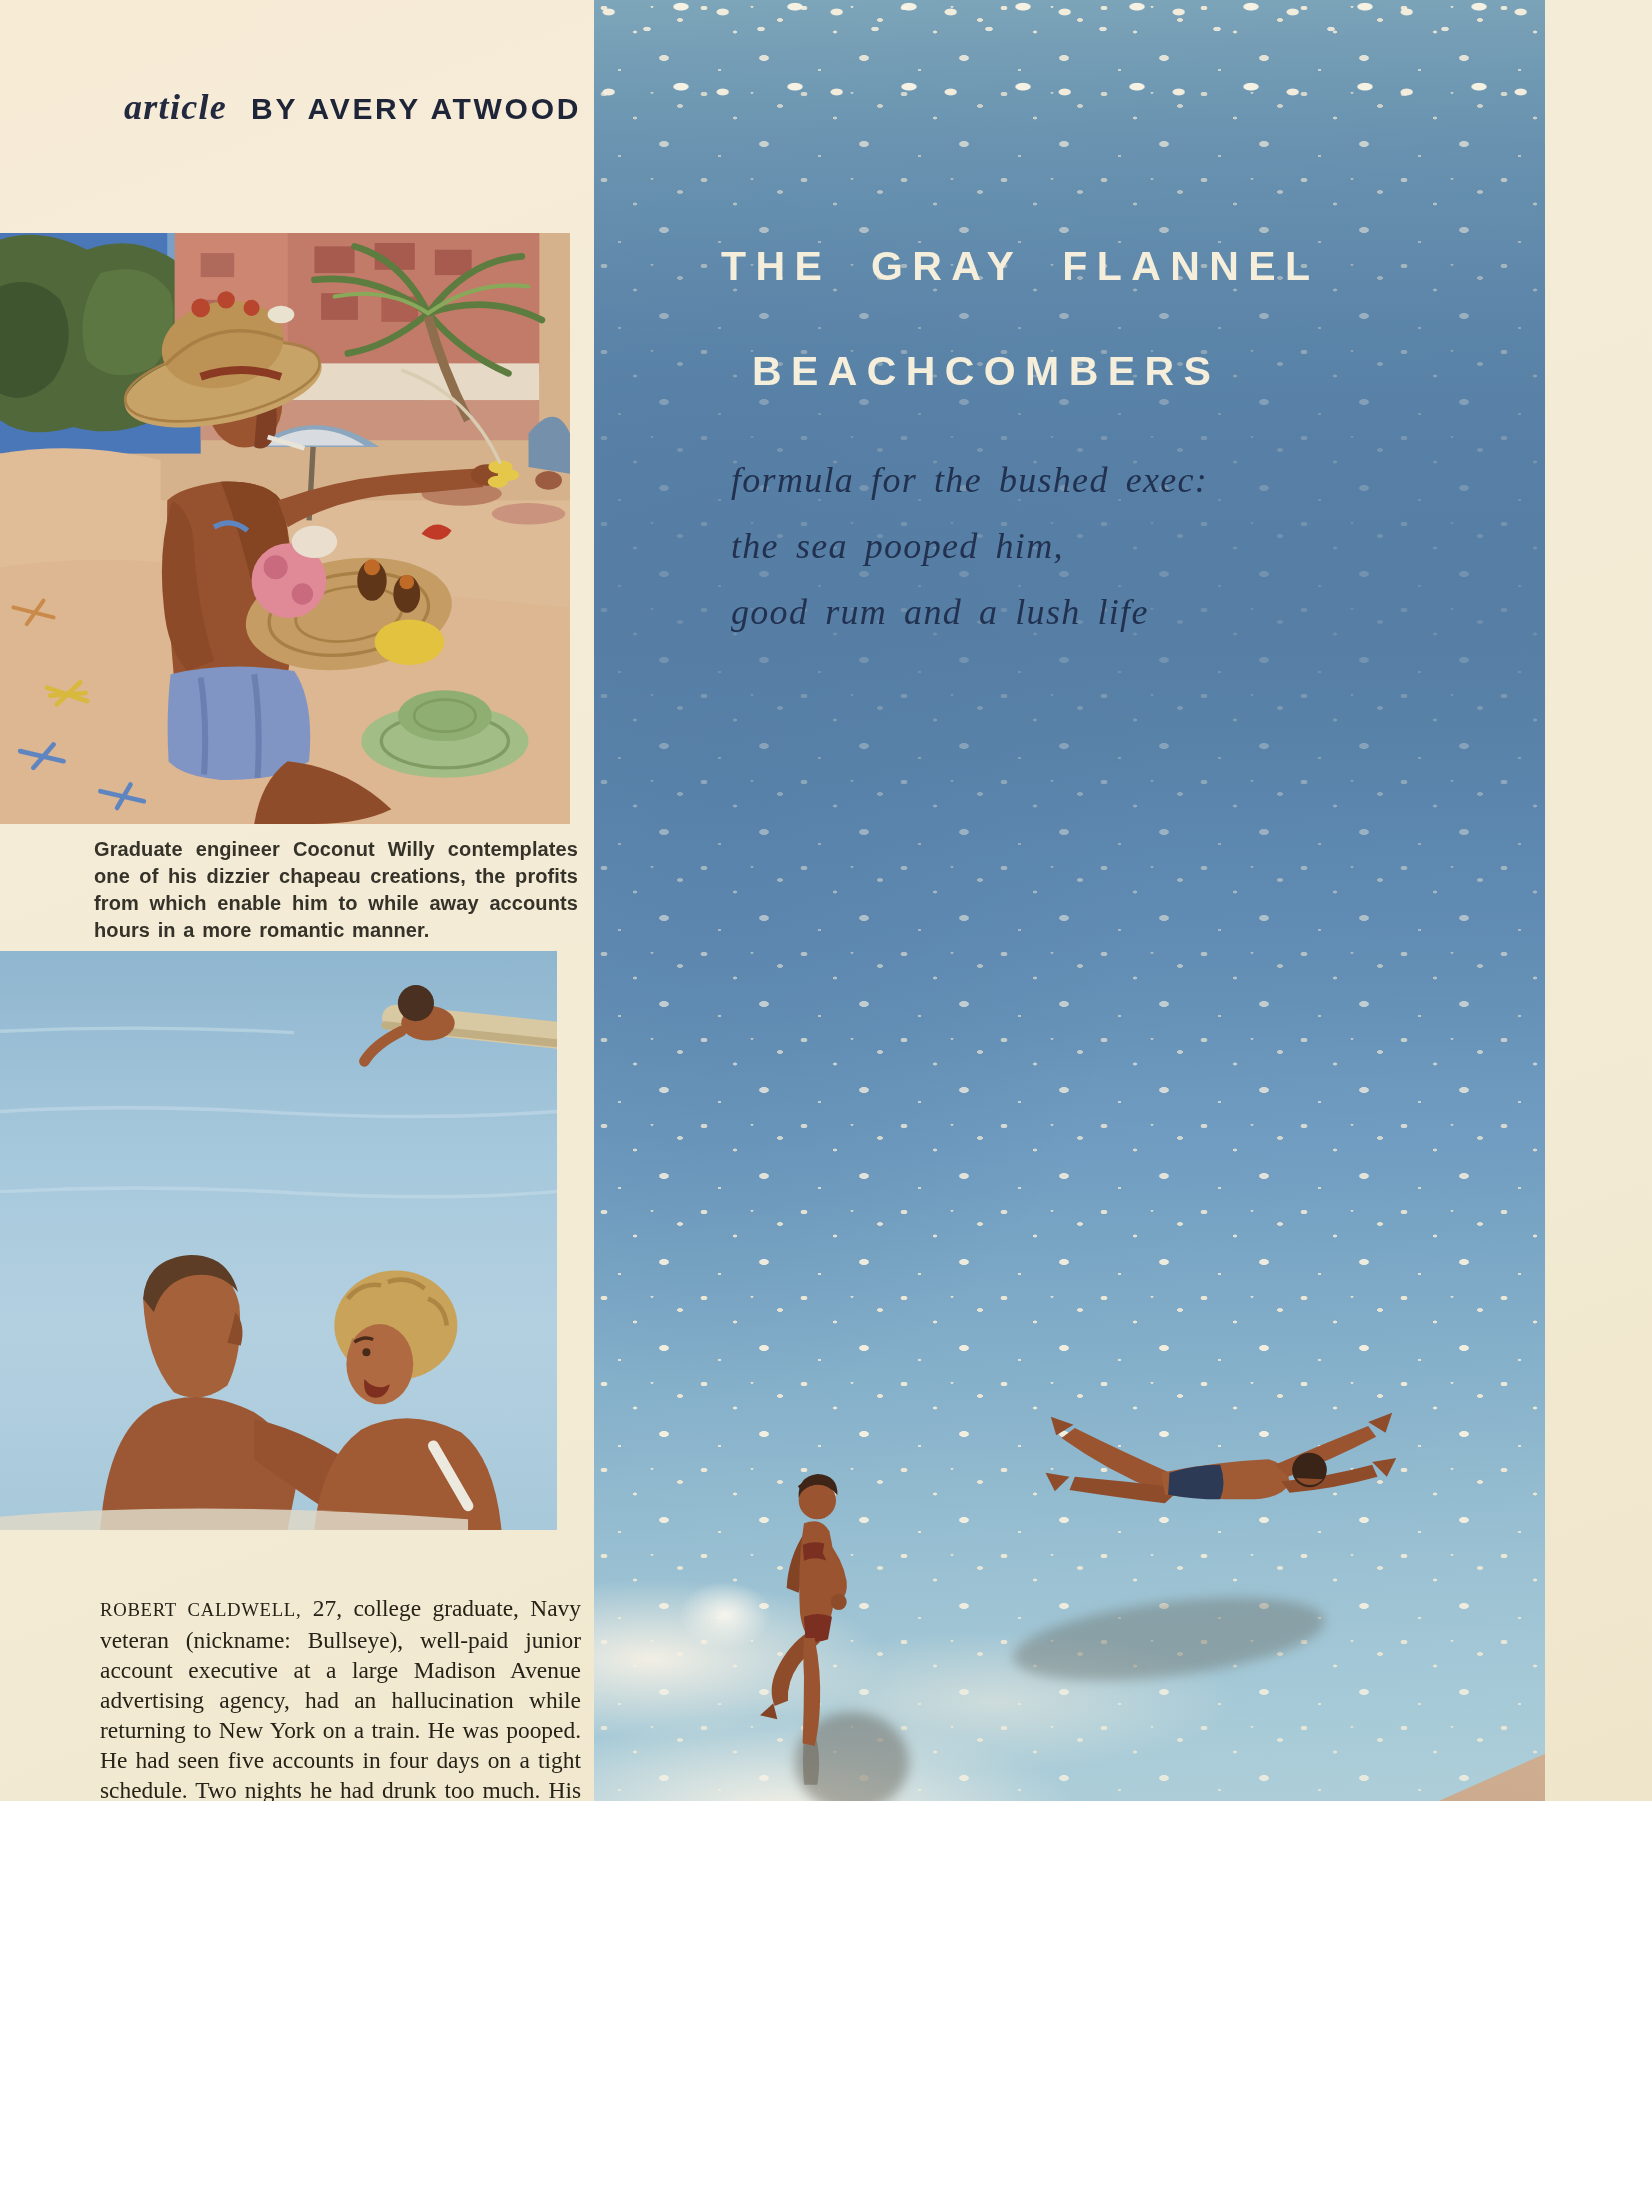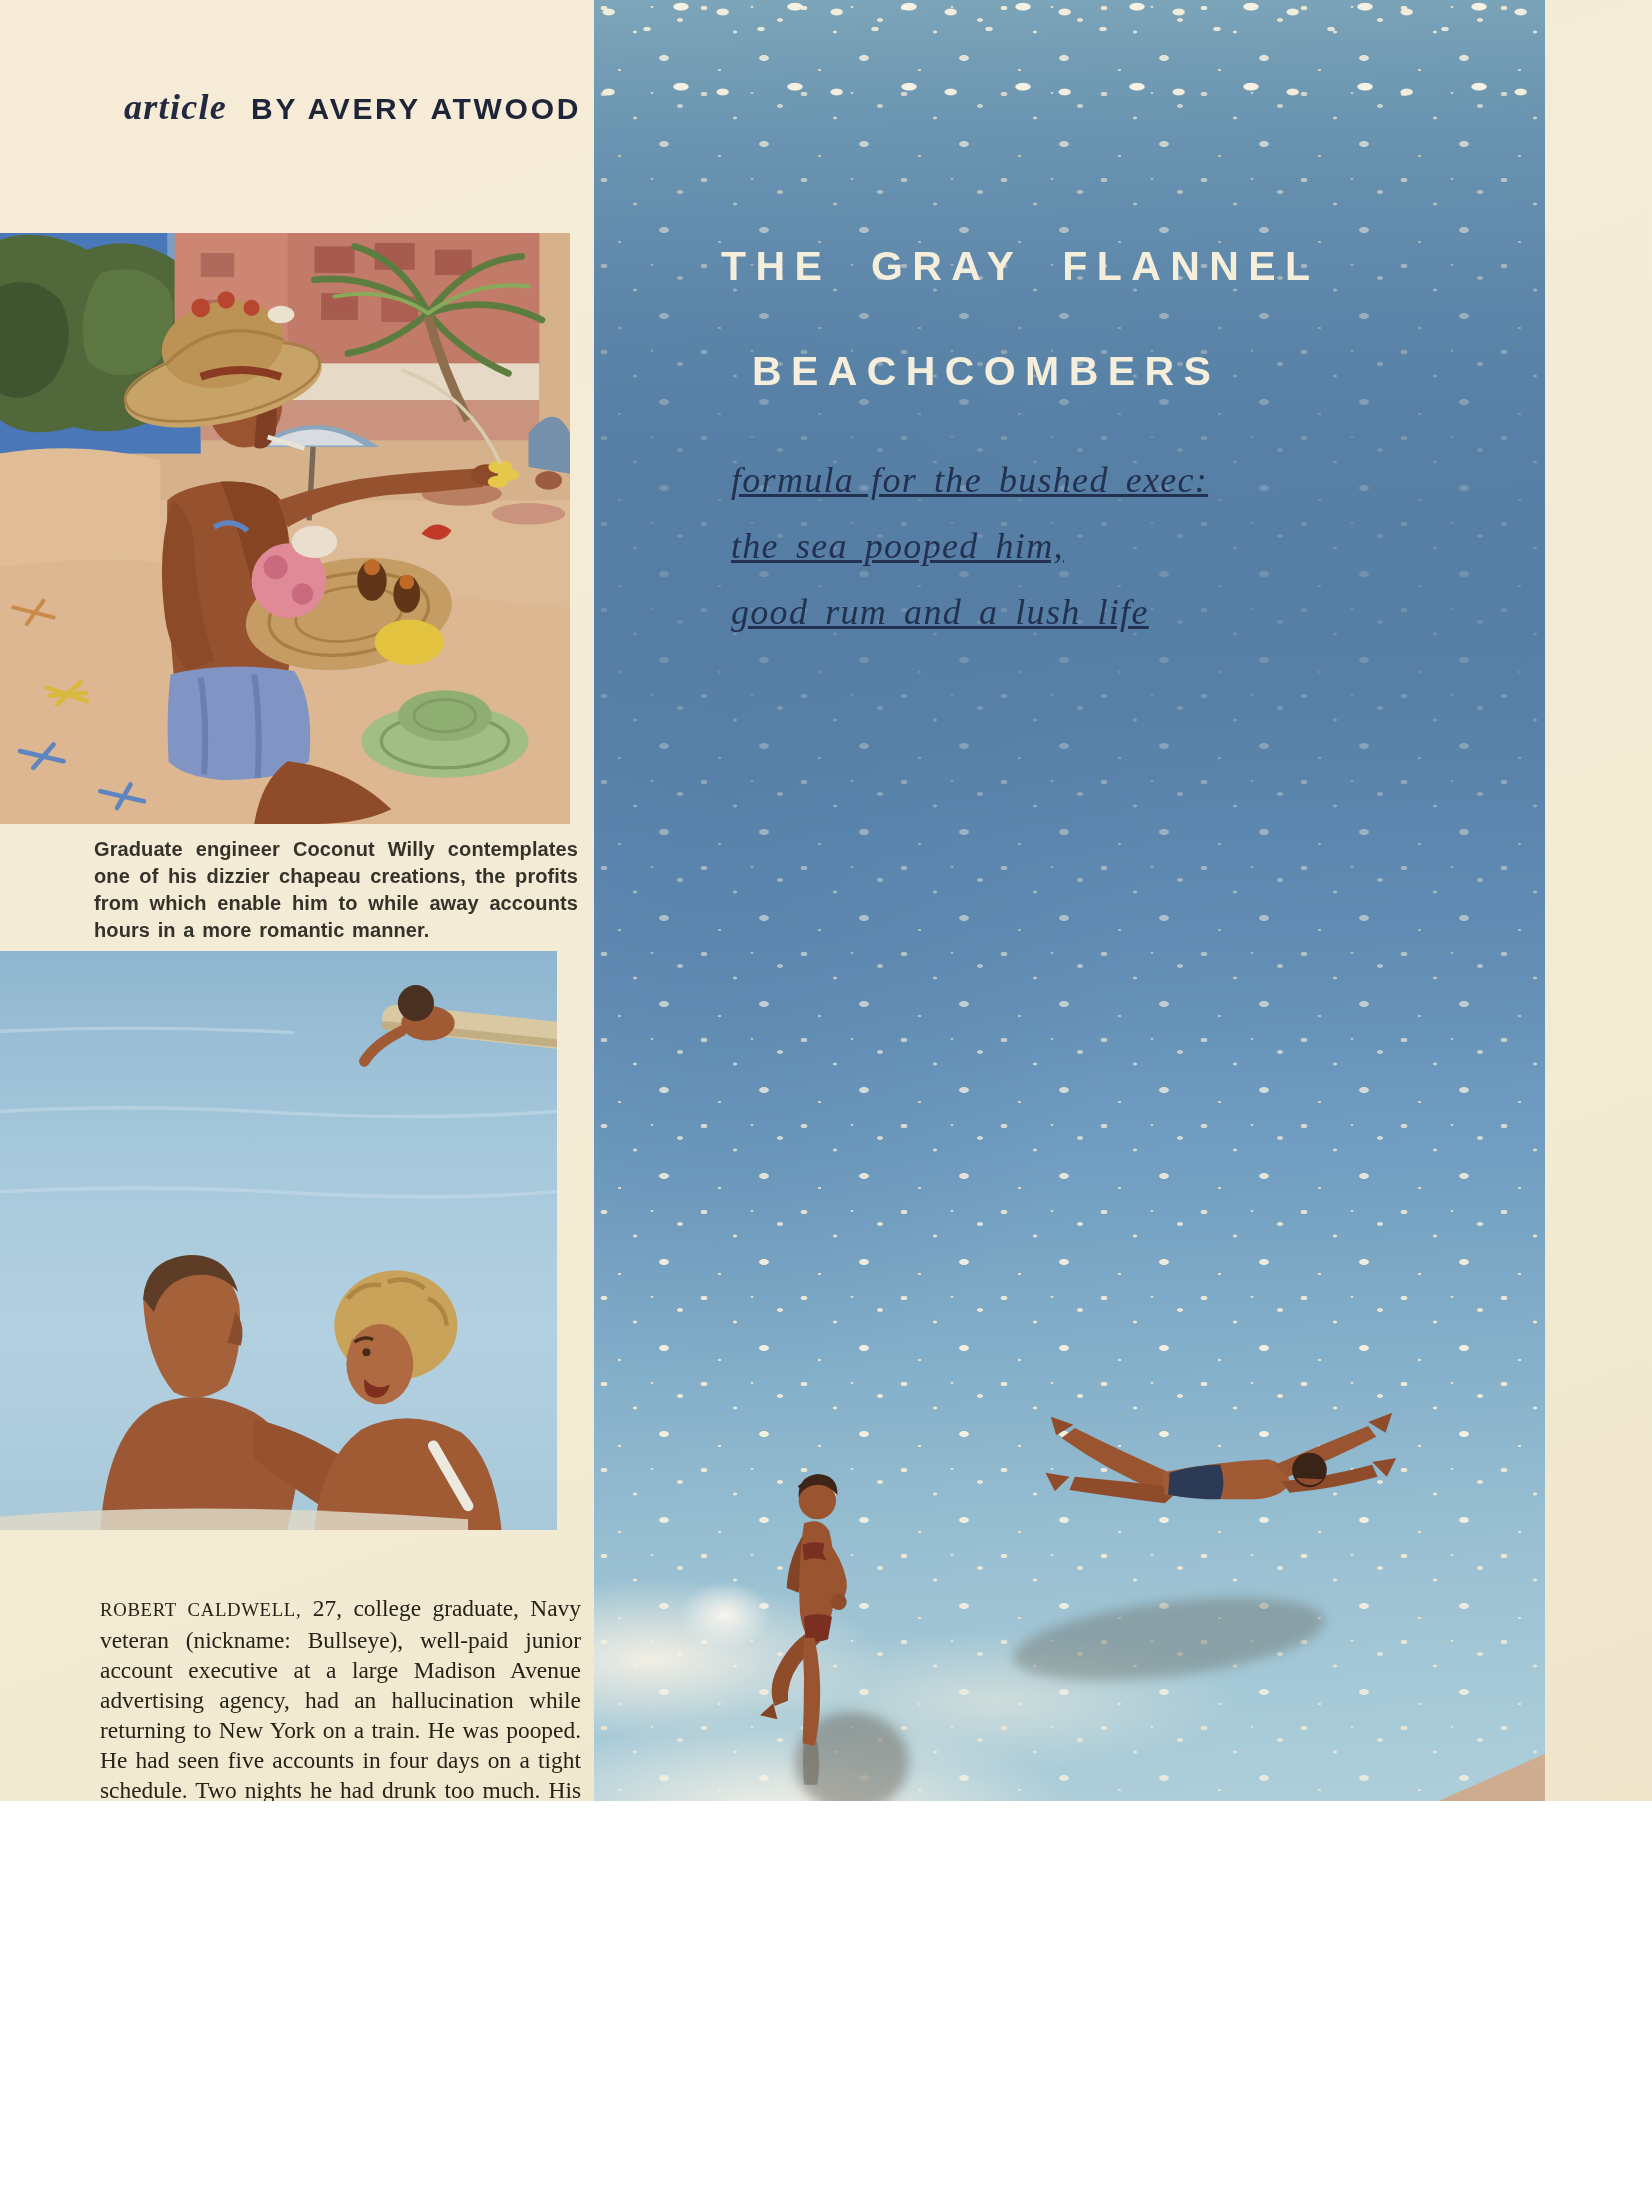--- a/index.html
+++ b/index.html
@@ -85,21 +85,21 @@
   
   .ocean-title { position:absolute; left:127px; top:243px; z-index:6;
     font-family:"Liberation Sans", sans-serif; font-weight:bold;
     font-size:41px; color:#f5eedb; letter-spacing:9.4px; word-spacing:19px;
   }
   .ocean-title .t2 { display:block; margin-top:58px;margin-left:31px; }
   .ocean-deck { position:absolute; left:137px; top:447px; z-index:6;
     font-family:"Liberation Serif", serif; font-style:italic;
     font-size:36px; line-height:66px; color:#21314f; letter-spacing:1.3px; word-spacing:6.7px;
   }
-  .ocean-deck span { display:block;text-decoration:underline; }
+  .ocean-deck span { display:block; }
 
   
   .foam { position:absolute; left:0; top:1505px; width:100%; height:701px; z-index:3;
     background-image:
       radial-gradient(ellipse 334px 114px at 6% 22%,  rgba(246,241,229,.95), rgba(246,241,229,0) 70%),
       radial-gradient(ellipse 415px 140px at 20% 44%, rgba(247,242,230,.95), rgba(247,242,230,0) 70%),
       radial-gradient(ellipse 361px 114px at 10% 62%, rgba(244,239,226,.90), rgba(244,239,226,0) 70%),
       radial-gradient(ellipse 508px 160px at 50% 62%, rgba(243,238,224,.88), rgba(243,238,224,0) 70%),
       radial-gradient(ellipse 575px 187px at 82% 78%, rgba(246,241,228,.92), rgba(246,241,228,0) 70%),
       radial-gradient(ellipse 602px 201px at 28% 86%, rgba(248,244,232,.95), rgba(248,244,232,0) 70%),

